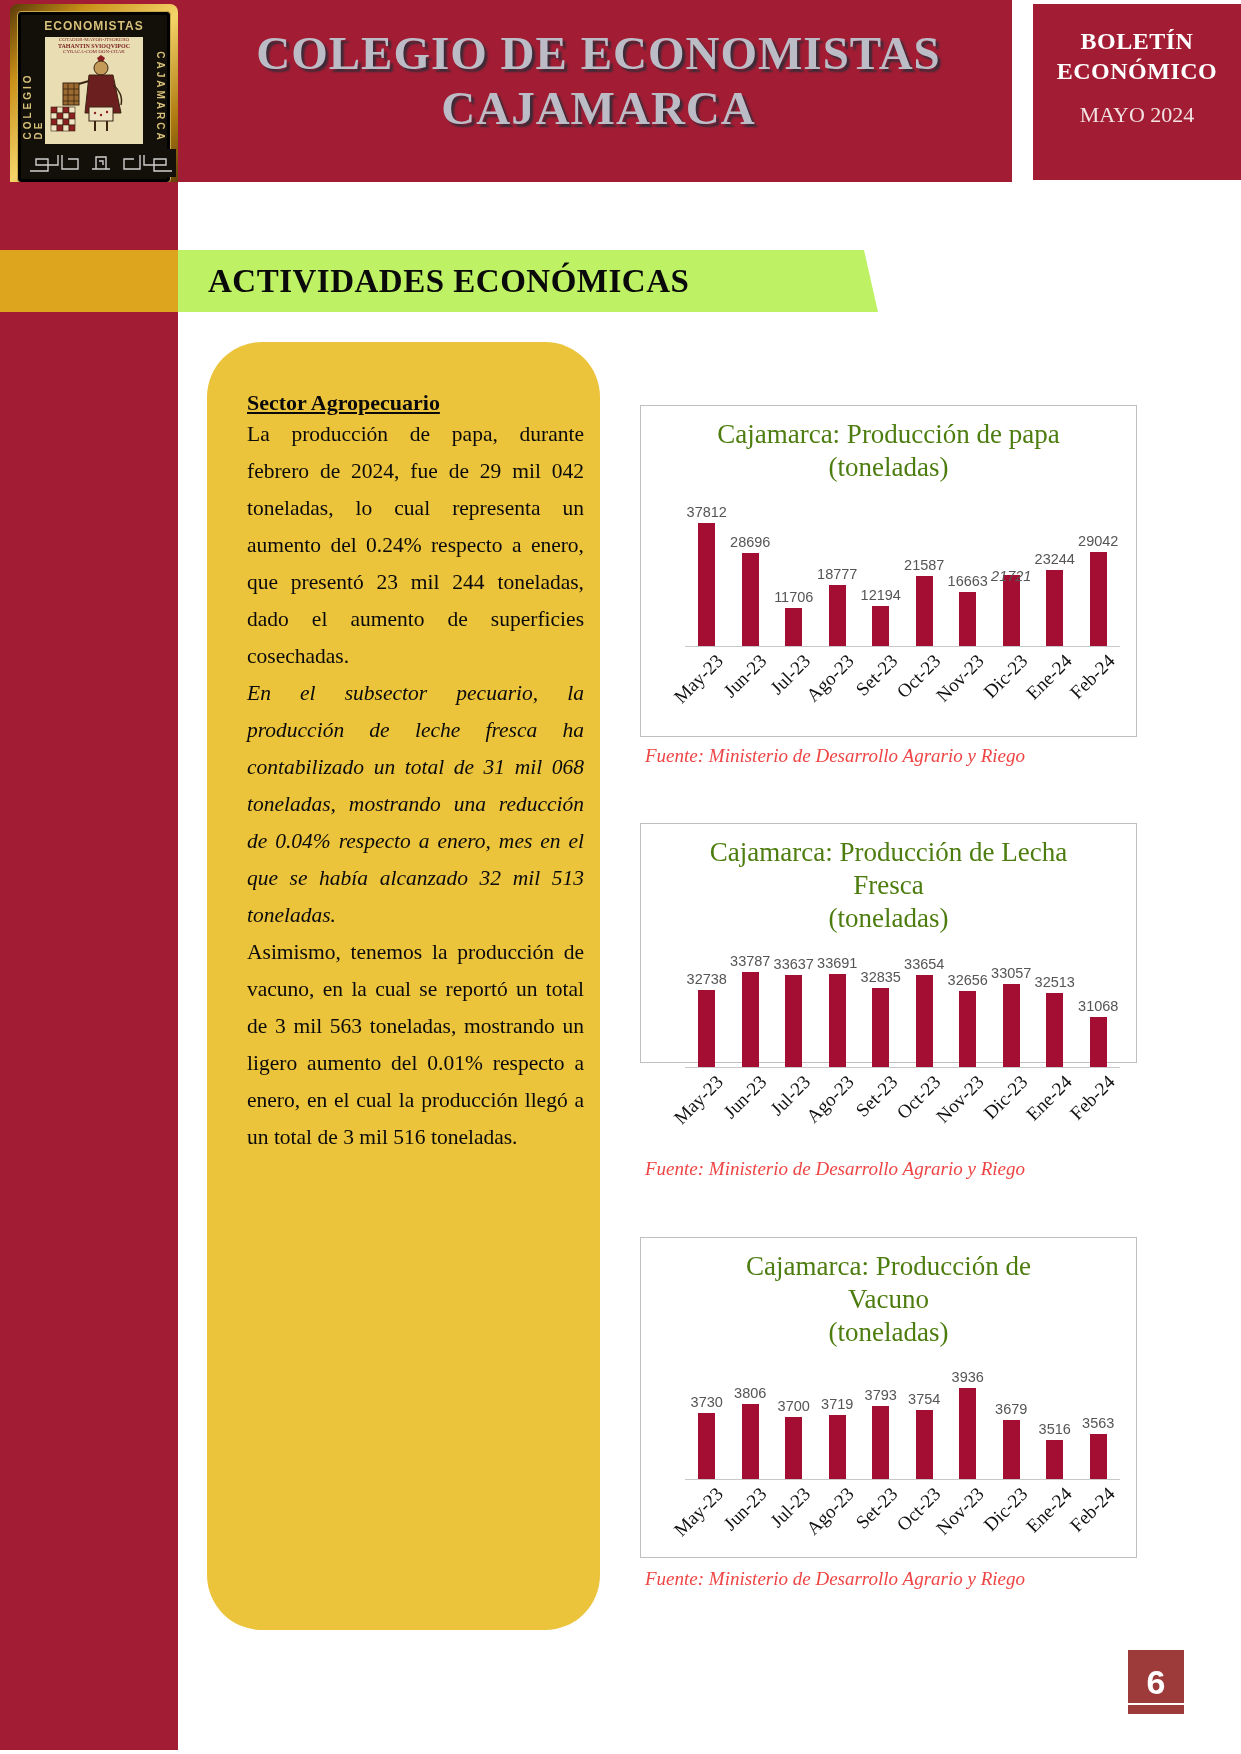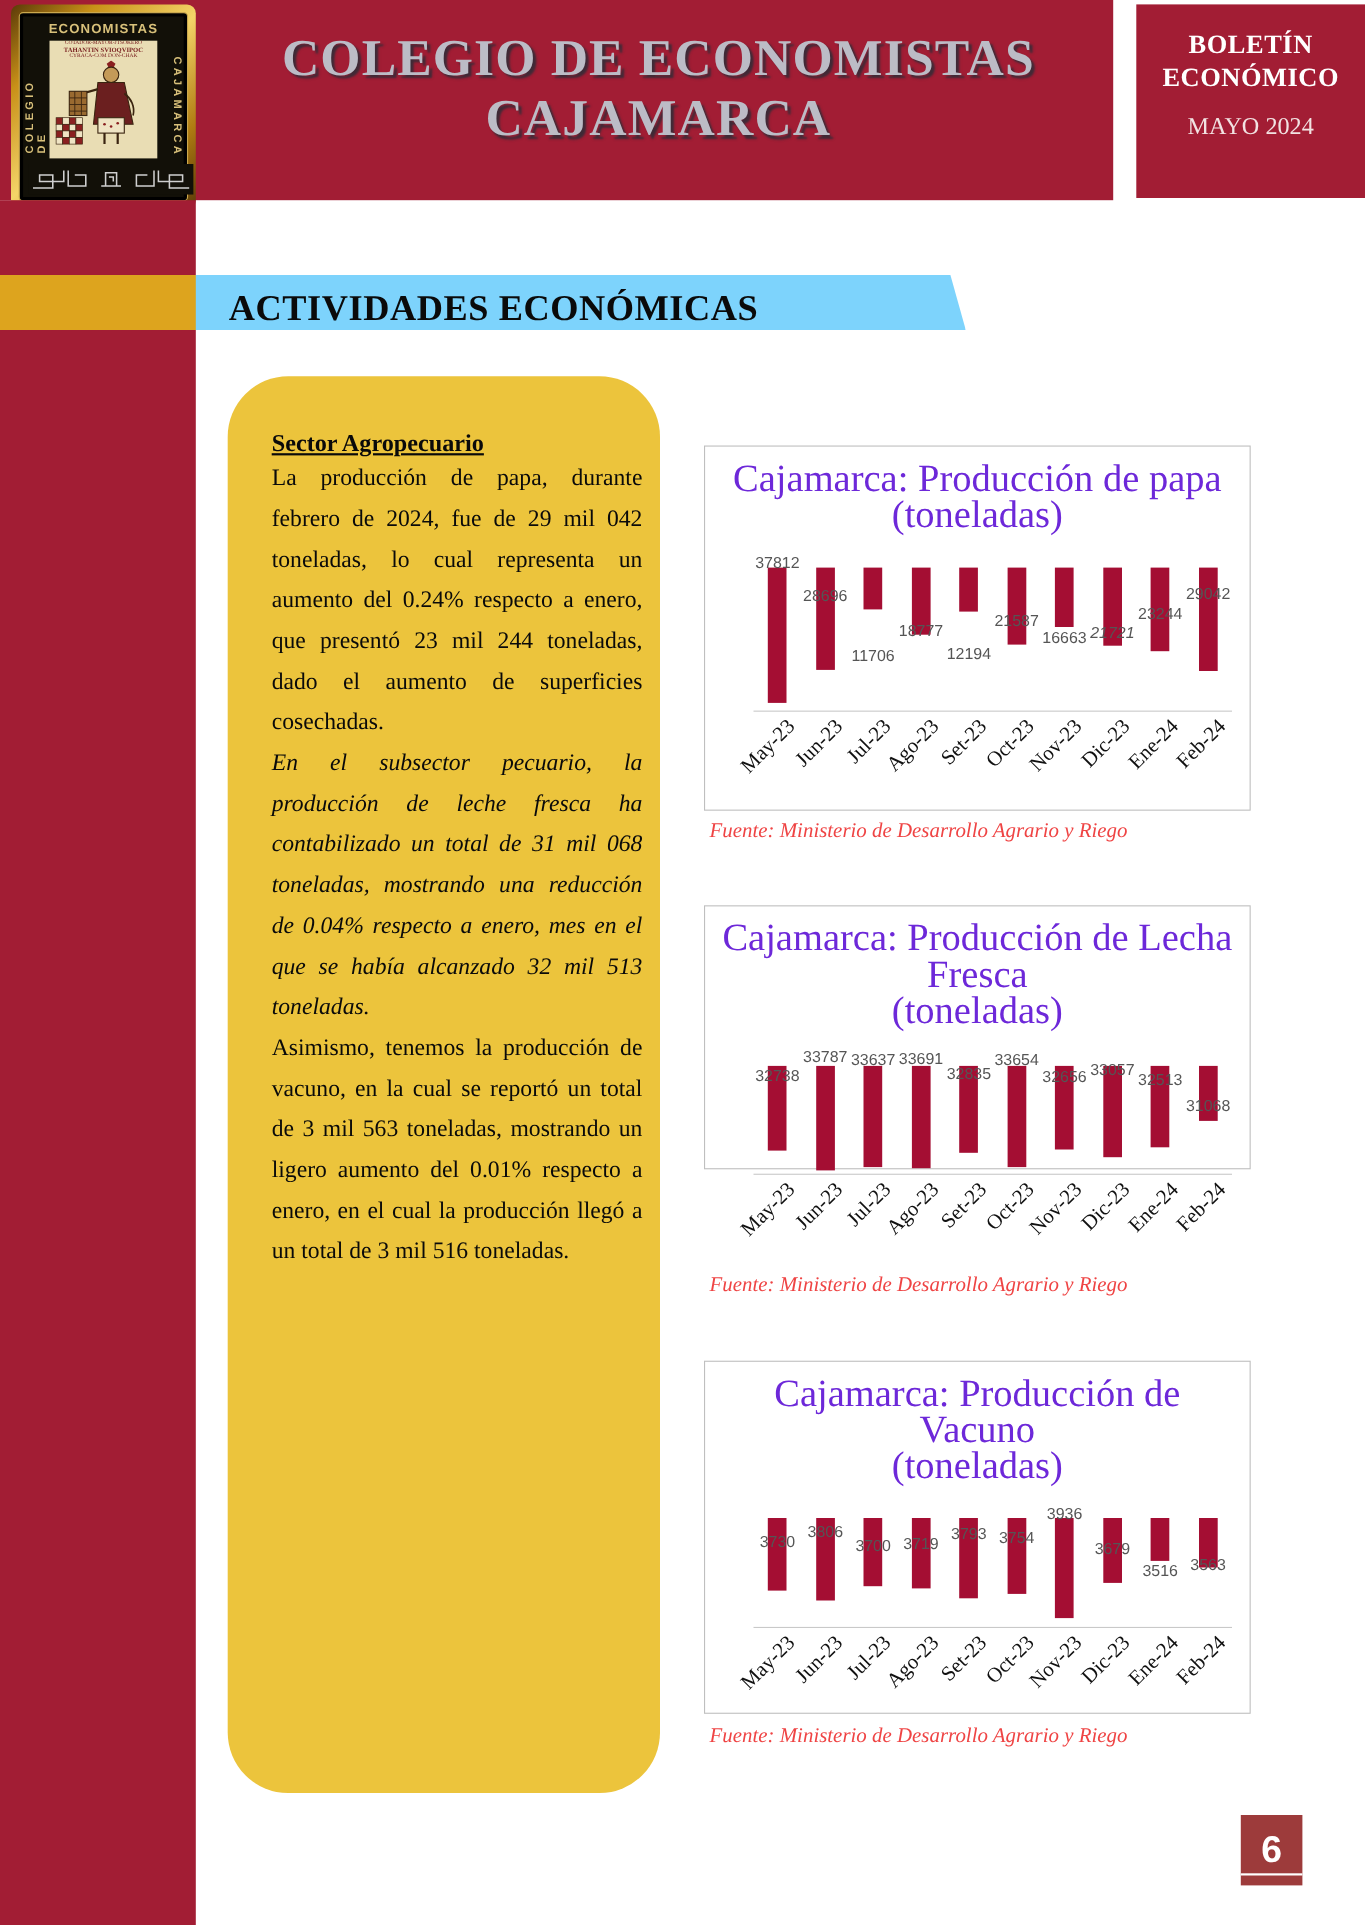--- a/index.html
+++ b/index.html
@@ -29,21 +29,21 @@
                font-size:10px; letter-spacing:3px; writing-mode:vertical-rl; }
   .logo-left { left:4px; top:50%; transform:translateY(-50%) rotate(180deg); }
   .logo-right { right:4px; top:50%; transform:translateY(-50%); }
   .logo-center { position:absolute; left:27px; right:27px; top:25px; bottom:38px; background:#E9DDB4;
                  overflow:hidden; }
   .logo-cap { font-size:5px; line-height:6px; color:#7a2020; text-align:center; white-space:nowrap; }
   .logo-cap.b { font-weight:bold; font-size:6px; }
   .logo-pattern { position:absolute; left:8px; right:8px; bottom:5px; height:28px; }
 
   
-  .banner { position:absolute; left:0; top:250px; width:878px; height:50px; background:#7dd3fc;
+  .banner { position:absolute; left:0; top:250px; width:878px; height:62px; background:#bef264;
             clip-path:polygon(0 0, 864px 0, 878px 100%, 0 100%); }
   .banner-dark { position:absolute; left:0; top:0; width:178px; height:62px; background:#DDA41E; }
   .banner-label { position:absolute; left:208px; top:0; height:62px; display:flex; align-items:center;
                   font-size:33px; font-weight:bold; color:#0a0a0a; letter-spacing:0.5px; }
 
   
   .sidebar { position:absolute; left:0; top:182px; width:178px; height:1568px; background:#A21D34; }
 
   
   .note-box { position:absolute; left:207px; top:342px; width:393px; height:1288px; background:#ECC43C;
@@ -51,24 +51,24 @@
   .note-title { font-size:22px; font-weight:bold; text-decoration:underline; color:#0a0a0a; }
   .note-box p { font-size:21.5px; line-height:37px; text-align:justify; margin:0; color:#0a0a0a; }
   .p1 { margin-top:44px; } .p2 { margin-top:86px;font-style:italic; } .p3 { margin-top:112px; }
 
   
   .chart-box { position:absolute; left:640px; width:497px; background:#ffffff;
                border:1px solid #BFBFBF; box-sizing:border-box; }
   #chart0 { top:405px; height:332px; }
   #chart1 { top:823px; height:240px; }
   #chart2 { top:1237px; height:321px; }
-  .chart-title { margin-top:12px; text-align:center; font-size:35px; line-height:33px; color:#6d28d9; }
+  .chart-title { margin-top:12px; text-align:center; font-size:27px; line-height:33px; color:#4d7c0f; }
   .plot { position:absolute; left:44px; right:16px; display:flex; justify-content:space-between;
           align-items:flex-end; border-bottom:1px solid #C9C9C9; }
-  .col { position:relative; width:44px; height:100%; display:flex; justify-content:center; }
+  .col { position:relative; width:44px; height:100%; display:flex; justify-content:center; align-items:flex-end; }
   .bar { width:17px; background:#A40E33; }
   .val { position:absolute; left:50%; transform:translateX(-50%); font-family:"Liberation Sans",sans-serif;
          font-size:14.5px; color:#555555; white-space:nowrap; }
   .cats { position:absolute; left:44px; right:16px; display:flex; justify-content:space-between; }
   .cat { position:relative; width:44px; height:80px; }
   .cat span { position:absolute; top:4px; right:16px; transform:rotate(-45deg); transform-origin:100% 0;
               font-size:19px; color:#111111; white-space:nowrap; }
   .fuente { position:absolute; left:645px; width:492px; font-style:italic; font-size:19px; color:#ef4444; }
   #fuente0 { top:745px; } #fuente1 { top:1158px; } #fuente2 { top:1568px; }
 

